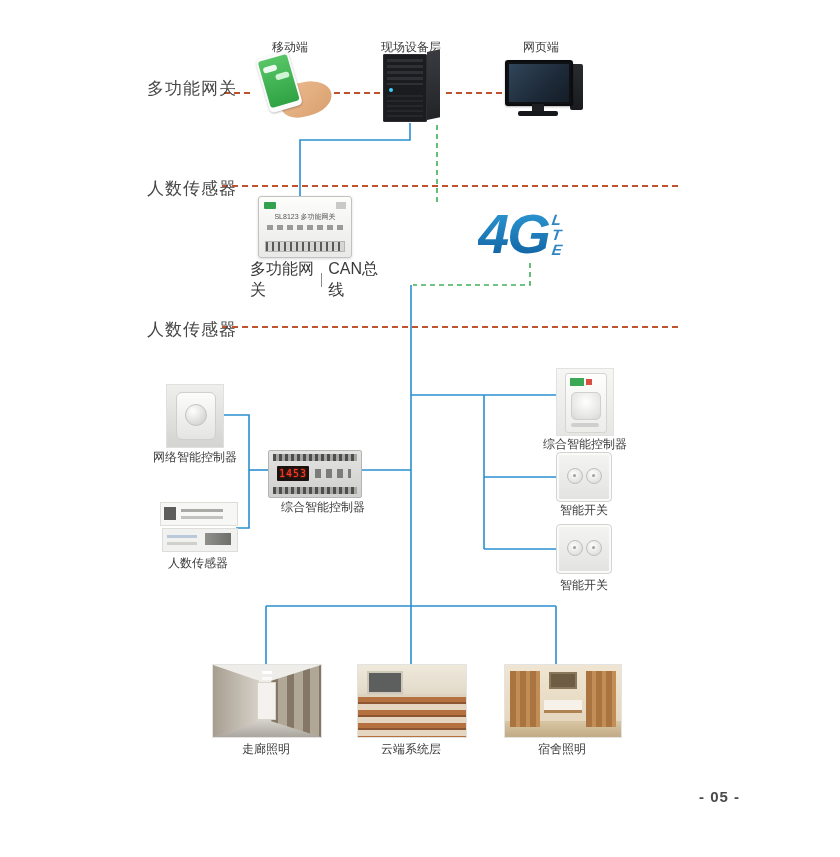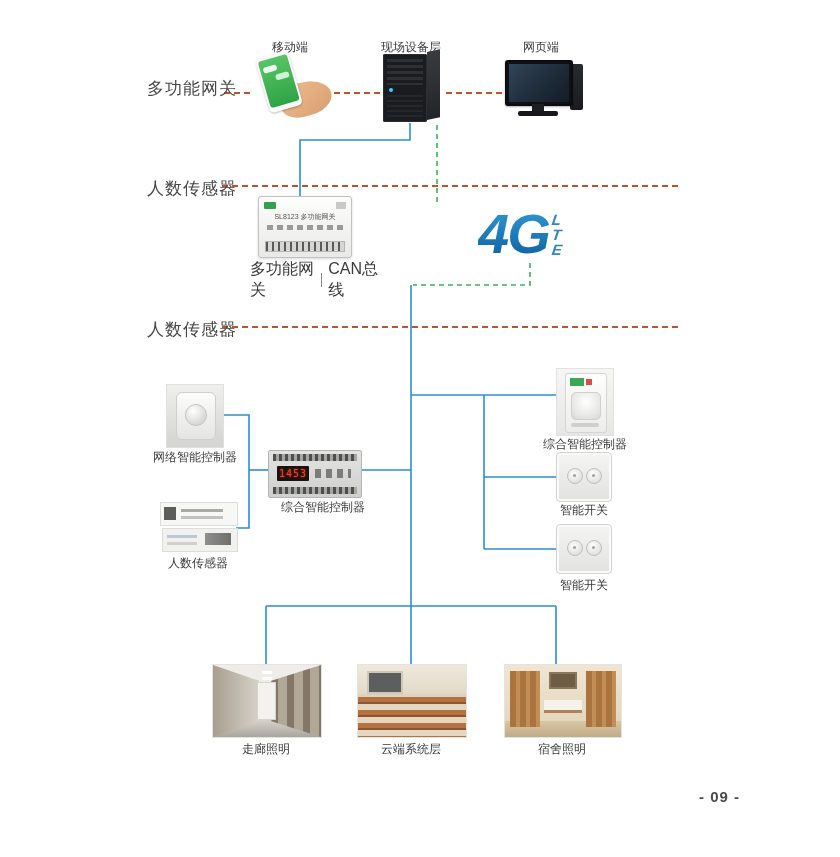--- a/index.html
+++ b/index.html
@@ -280,15 +280,15 @@
 
   <div class="device scene dorm" style="left:504px;top:664px;width:116px;height:72px;">
     <div class="dorm-floor"></div>
     <div class="dorm-bunk l"></div>
     <div class="dorm-bunk r"></div>
     <div class="dorm-win"></div>
     <div class="dorm-bed"></div>
   </div>
   <div class="node-label" style="left:504px;top:742px;width:116px;">宿舍照明</div>
 
-  <div class="page-number" style="left:630px;top:788px;width:110px;text-align:right;">- 09 -</div>
+  <div class="page-number" style="left:630px;top:788px;width:110px;text-align:right;">- 05 -</div>
 
 </div>
 
 </body></html>

